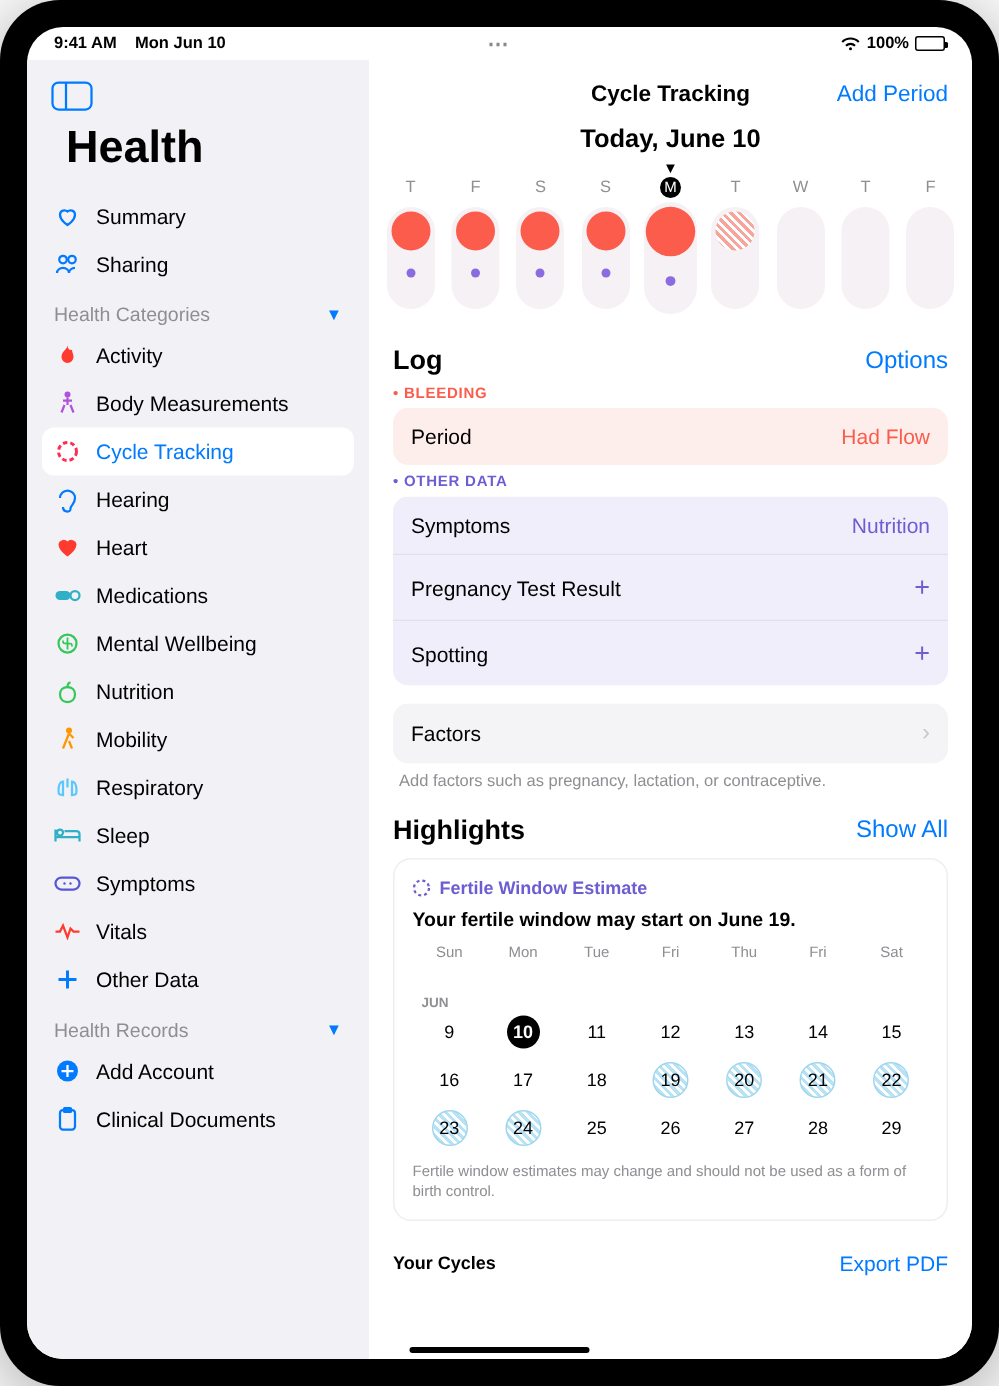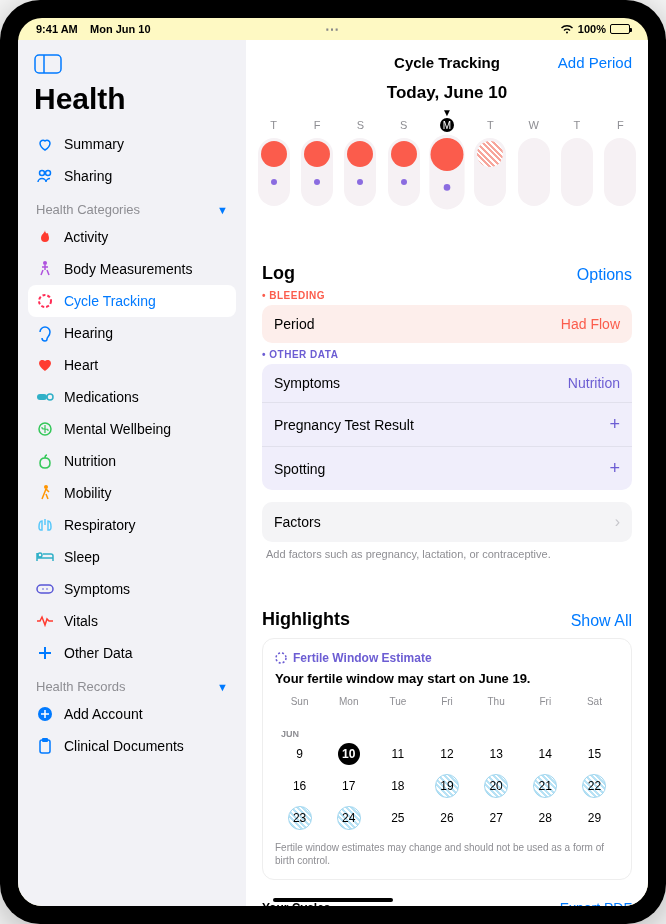--- a/index.html
+++ b/index.html
@@ -1,28 +1,28 @@
 <!DOCTYPE html>
 <html><head>
 <meta charset="utf-8">
 <style>
 * { margin: 0; padding: 0; box-sizing: border-box; font-family: -apple-system, "Helvetica Neue", Arial, sans-serif; }
 body { background: #f8f8f8; display: flex; justify-content: center; }
 .device { width: 666px; height: 924px; background: #000; border-radius: 40px; padding: 18px; position: relative; box-shadow: 0 8px 40px rgba(0,0,0,0.3); }
-.screen { width: 100%; height: 100%; background: #fef9c3; border-radius: 24px; overflow: hidden; display: flex; flex-direction: column; }
+.screen { width: 100%; height: 100%; background: #ffffff; border-radius: 24px; overflow: hidden; display: flex; flex-direction: column; }
 .statusbar { height: 22px; display: flex; justify-content: space-between; align-items: center; padding: 0 18px; font-size: 11px; font-weight: 600; color: #000; }
 .statusbar .center { position: absolute; left: 50%; transform: translateX(-50%); font-size: 14px; color: #888; letter-spacing: 2px; }
 .statusbar .right { display: flex; align-items: center; gap: 4px; }
 .battery { width: 20px; height: 10px; border: 1px solid #000; border-radius: 2px; position: relative; }
 .battery::after { content: ""; position: absolute; right: -3px; top: 3px; width: 2px; height: 4px; background: #000; border-radius: 0 1px 1px 0; }
 .battery-fill { background: #000; width: 100%; height: 100%; border-radius: 1px; }
 .content { flex: 1; display: flex; overflow: hidden; }
 .sidebar { width: 228px; background: #f2f2f6; padding: 8px 10px; overflow-y: auto; }
 .app-icon { width: 28px; height: 20px; margin: 6px 0 8px 6px; }
-.app-title { font-size: 30px; font-weight: 700; margin: 0 0 12px 6px; }
+.app-title { font-size: 30px; font-weight: 700; margin: 0 0 12px 16px; }
 .sb-row { display: flex; align-items: center; gap: 10px; padding: 7px 8px; border-radius: 8px; font-size: 14px; cursor: pointer; }
 .sb-row.active { background: #fff; color: #007aff; }
 .sb-row .icon { width: 18px; height: 18px; flex-shrink: 0; display: flex; align-items: center; justify-content: center; }
 .sb-section { display: flex; align-items: center; justify-content: space-between; padding: 10px 8px 4px; font-size: 13px; color: #8e8e93; }
 .sb-section .chev { color: #007aff; font-size: 11px;}
 .main { flex: 1; background: #fff; display: flex; flex-direction: column; overflow-y: scroll; }
 .topbar { display: flex; align-items: center; justify-content: center; padding: 14px 16px 4px; position: relative; }
 .topbar .title { font-size: 15px; font-weight: 600; }
 .topbar .add { position: absolute; right: 16px; color: #007aff; font-size: 15px; }
 .today { text-align: center; font-size: 17px; font-weight: 700; margin: 8px 0 4px; }
@@ -31,21 +31,21 @@
 .daycol { flex: 1; display: flex; flex-direction: column; align-items: center; }
 .daylabel { font-size: 11px; color: #8e8e93; height: 14px; display: flex; align-items: center; justify-content: center; }
 .daylabel.today { background: #000; color: #fff; width: 14px; border-radius: 50%; font-weight: 500; margin: 0; font-size: 10px;}
 .pill { width: 32px; height: 68px; border-radius: 16px; background: #f6f1f4; margin-top: 6px; display: flex; flex-direction: column; align-items: center; padding-top: 3px; }
 .pill.sel { transform: scale(1.1); }
 .reddot { width: 26px; height: 26px; border-radius: 50%; background: #fb5c4c; }
 .reddot.big { width: 30px; height: 30px; }
 .hatch { width: 26px; height: 26px; border-radius: 50%; background: repeating-linear-gradient(45deg,#f7a59b,#f7a59b 2px,#fff 2px,#fff 4px); }
 .pdot { width: 6px; height: 6px; border-radius: 50%; background: #8b6ce0; margin-top: 12px; }
 .section { padding: 12px 16px 4px; }
-.shead { display: flex; justify-content: space-between; align-items: flex-end; margin-bottom: 4px; margin-top: 33px; }
+.shead { display: flex; justify-content: space-between; align-items: center; margin-bottom: 4px; }
 .shead h2 { font-size: 18px; font-weight: 700; }
 .shead a { color: #007aff; font-size: 16px; }
 .lbl { font-size: 10px; font-weight: 600; letter-spacing: 0.5px; margin: 6px 0 4px; }
 .lbl.bleed { color: #fb5c4c; }
 .lbl.other { color: #6c5dd3; }
 .card { border-radius: 10px; overflow: hidden; }
 .row { display: flex; justify-content: space-between; align-items: center; padding: 11px 12px; font-size: 14px; }
 .row + .row { border-top: 1px solid rgba(0,0,0,0.06); }
 .card.pink .row { background: #fdeeeb; }
 .card.purp .row { background: #f0eefb; }

